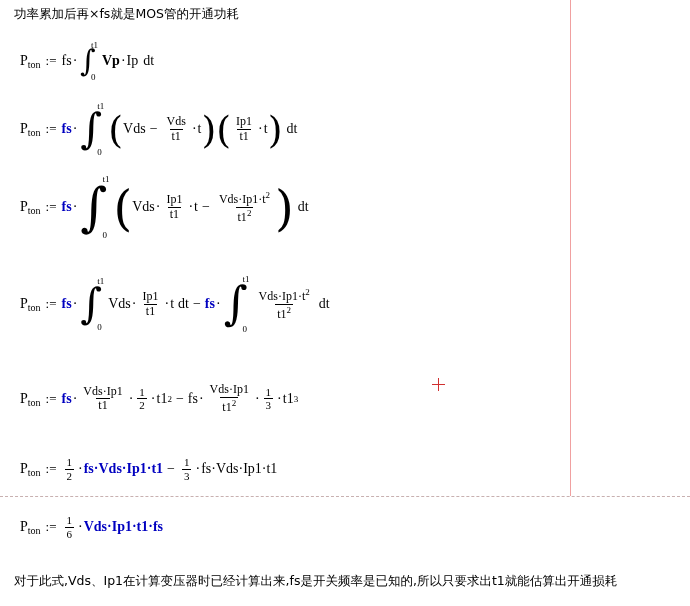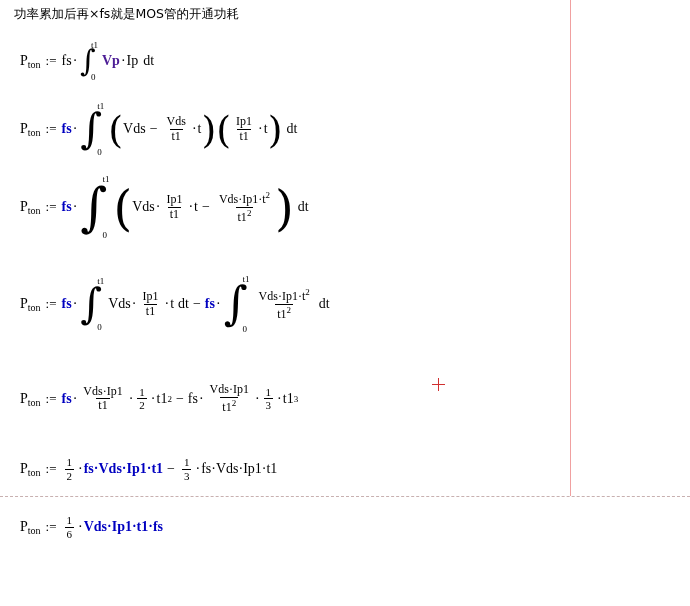--- a/index.html
+++ b/index.html
@@ -92,21 +92,21 @@
     font-size: 10px;
     vertical-align: baseline;
     position: relative;
     top: 3px;
     text-align: right;
   }
   .assign {
     margin: 0 5px;
     font-size: 13px;
   }
-  .bold-red { color: #4c1d95; font-weight: bold; }
+  .bold-red { color: #000000; font-weight: bold; }
   .bold-blue { color: #0000c0; font-weight: bold; }
 
   
   .integral {
     display: inline-flex;
     align-items: center;
     margin: 0 2px;
     position: relative;
   }
   .intsign {
@@ -364,14 +364,15 @@
     <span class="frac small">
       <span class="num">1</span>
       <span class="den">6</span>
     </span>
     <span class="dot">·</span>
     <span class="bold-blue">Vds·Ip1·t1·fs</span>
   </div>
 
   <div class="crosshair"></div>
 
+  <div class="cjk note-bottom">对于此式,Vds、Ip1在计算变压器时已经计算出来,fs是开关频率是已知的,所以只要求出t1就能估算出开通损耗</div>
 
 </div>
 
 </body></html>

